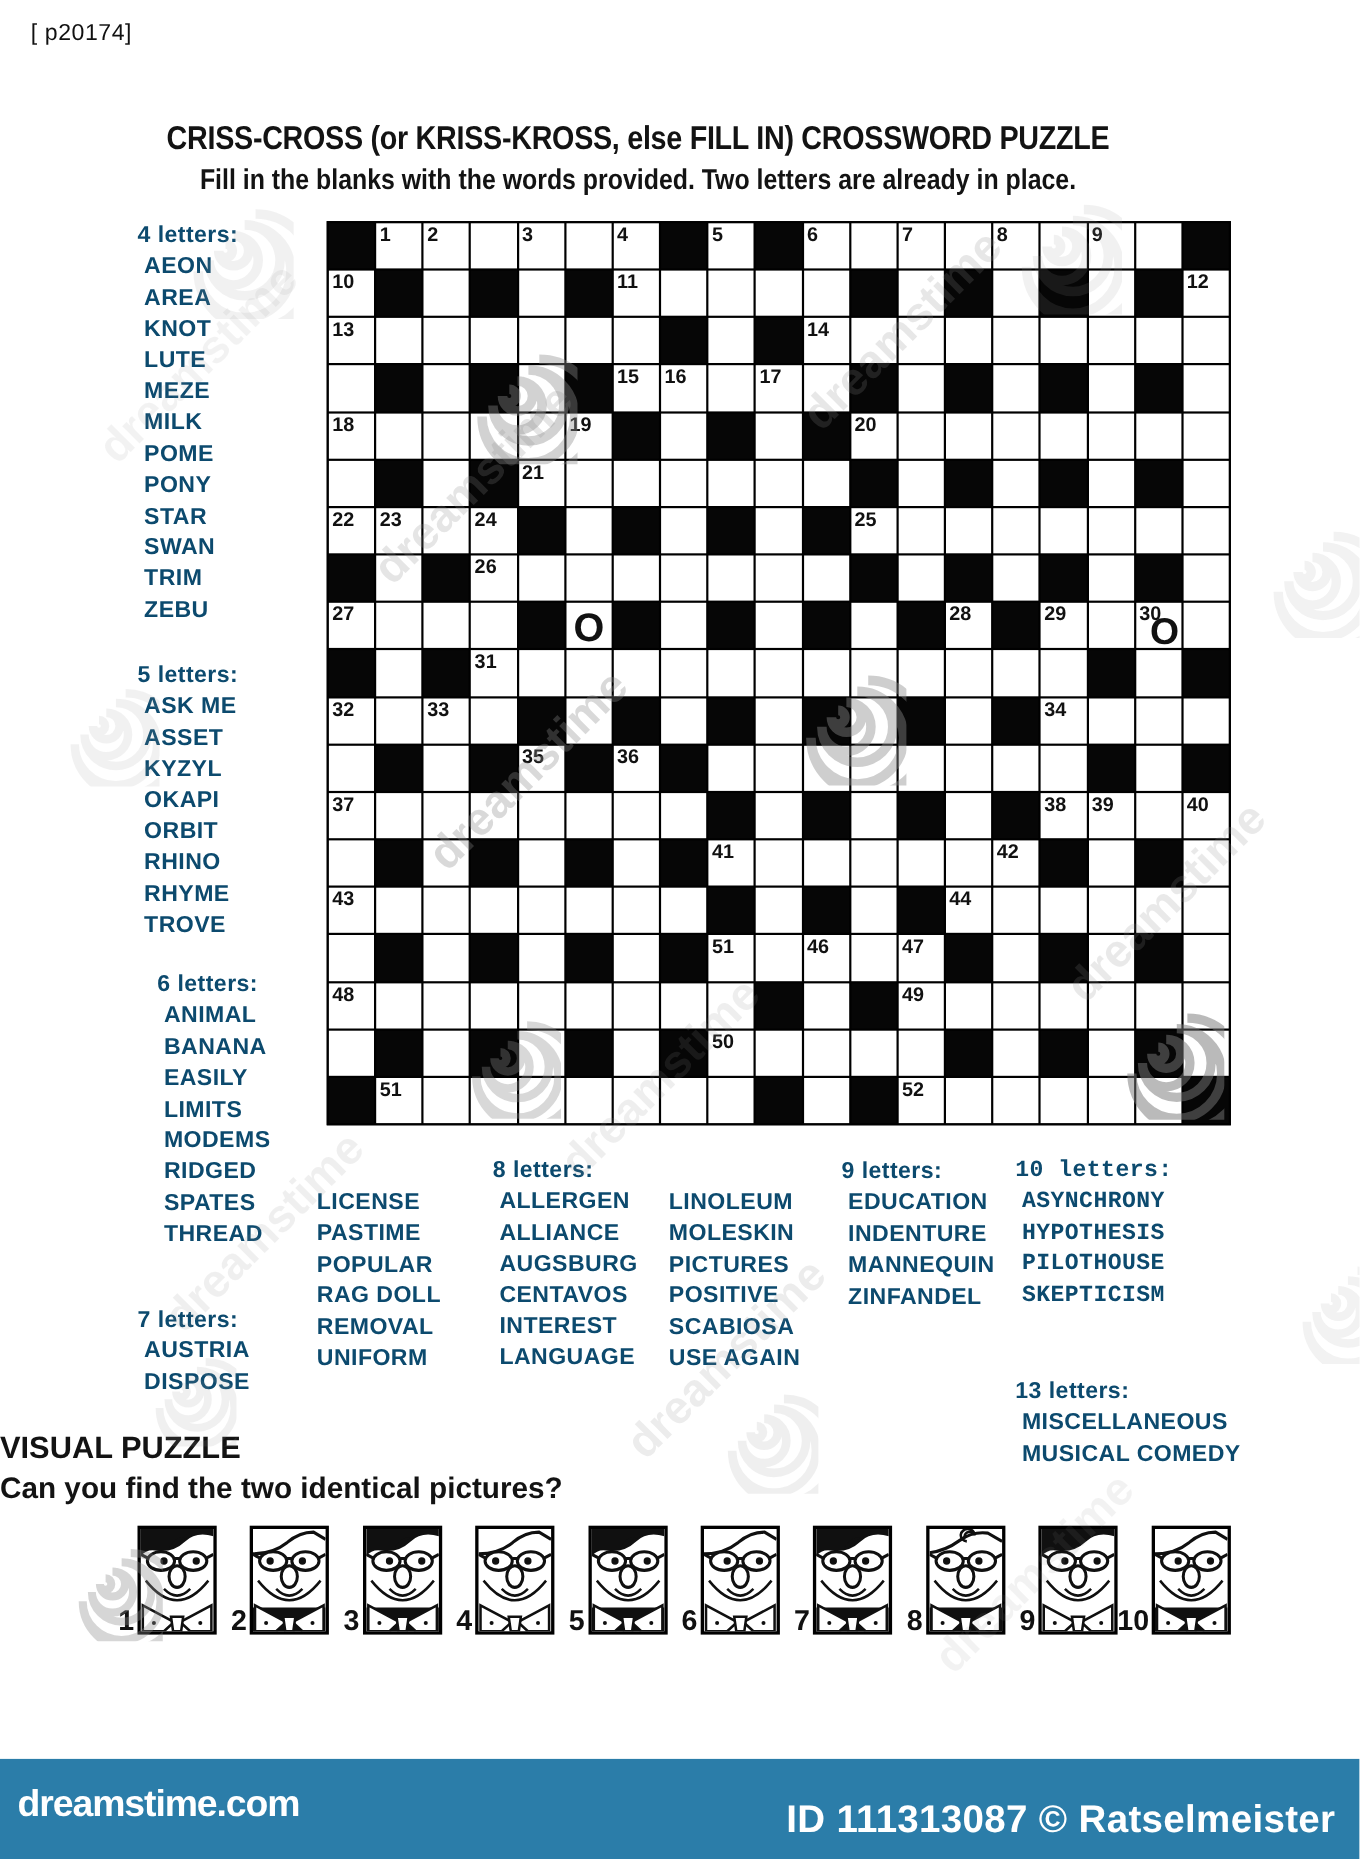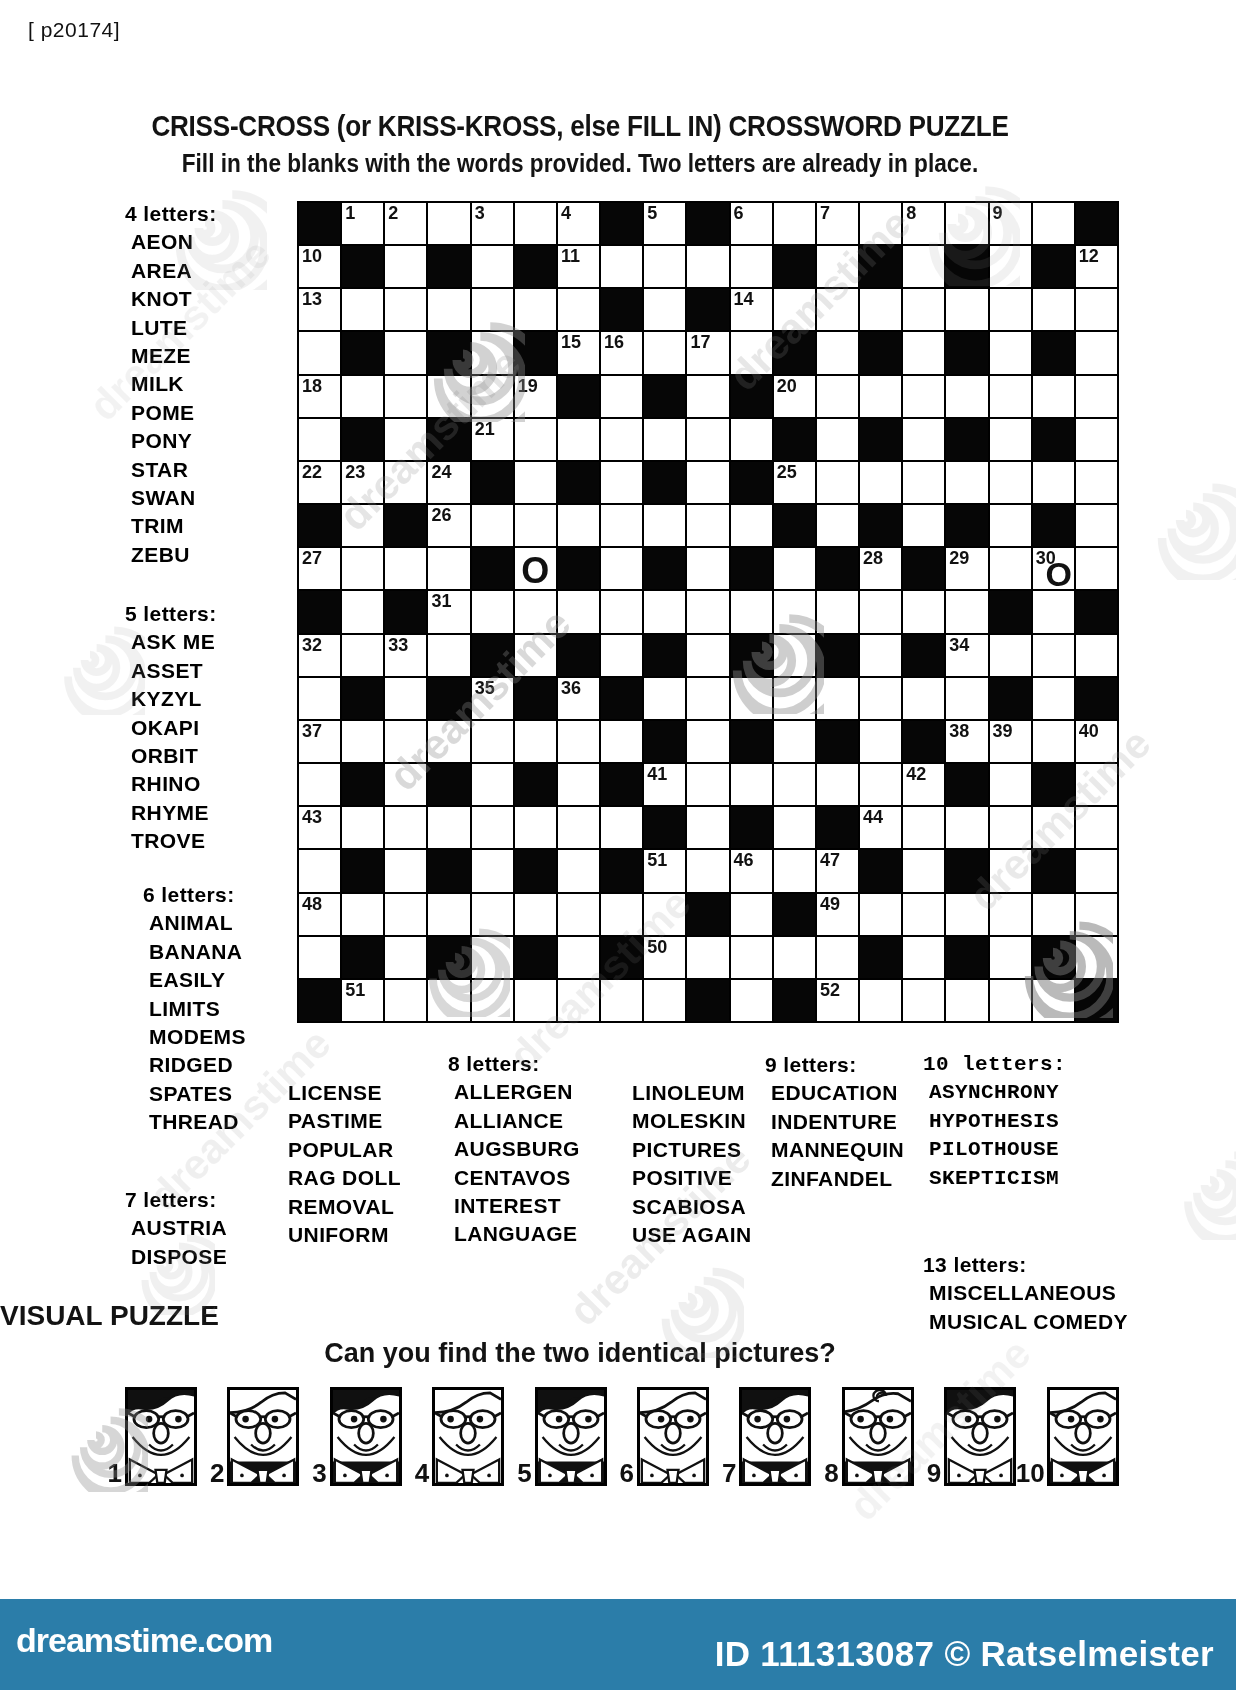--- a/index.html
+++ b/index.html
@@ -16,31 +16,31 @@
   #grid{left:297px;top:201px;width:822px;height:822px;background:#000;border:2px solid #000;
         display:grid;grid-template-columns:repeat(19,1fr);grid-template-rows:repeat(19,1fr);
         gap:2px;box-sizing:border-box;padding:0;}
   .cell{position:relative;background:#fff;}
   .cell.black{background:#060606;}
   .cell .num{position:absolute;top:1px;left:3px;font-size:18px;font-weight:700;color:#111;line-height:1;}
   .cell .letter{position:absolute;left:0;right:0;top:4px;bottom:0;text-align:center;
                 font-size:36px;font-weight:700;color:#111;line-height:38px;}
   .cell .letter.corner{left:auto;right:2px;top:auto;bottom:-2px;line-height:34px;font-size:34px;}
   
-  .wlist{position:absolute;font-size:21px;font-weight:700;color:#000000;line-height:28.4px;
+  .wlist{position:absolute;font-size:21px;font-weight:700;color:#0c4a6e;line-height:28.4px;
          letter-spacing:.4px;white-space:nowrap;}
   .wlist .hd{margin-left:-6px;}
   #list-len4{left:131px;top:200px;} #list-len5{left:131px;top:600px;}
   #list-len6{left:131px;top:881px;margin-left:18px;} #list-len7{left:131px;top:1165px;margin-top:21px;}
   #list-len7b{left:288px;top:1079px;} #list-len8{left:454px;top:1050px;}
-  #list-len8b{left:632px;top:1079px;} #list-len9{left:771px;top:1051px;}
+  #list-len8b{left:608px;top:1079px;} #list-len9{left:771px;top:1051px;}
   #list-len10{left:929px;top:1051px;font-family:Liberation Mono, monospace;} #list-len13{left:929px;top:1251px;}
   
   #vp-title{left:0;top:1300px;width:1160px;text-align:left;font-size:28px;font-weight:700;color:#131313;}
-  #vp-question{left:0;top:1338px;width:1160px;text-align:center;font-size:27px;font-weight:700;color:#131313;}
+  #vp-question{left:0;top:1338px;width:1160px;font-size:27px;font-weight:700;color:#131313;}
   .face-box{position:absolute;top:1387px;width:72px;height:99px;border:3px solid #000;
             background:#fff;box-sizing:border-box;}
   .face-num{position:absolute;top:1458px;font-size:26px;font-weight:700;color:#111;text-align:right;}
   
   #footer-bar{left:0;top:1599px;width:1236px;height:91px;}
   #footer-logo{left:16px;top:1621px;font-size:34px;font-weight:700;color:#fff;letter-spacing:-1px;}
   #footer-credit{right:22px;top:1634px;font-size:35px;font-weight:700;color:#fff;letter-spacing:.3px;}
   
   .wm-text{position:absolute;font-size:42px;font-weight:700;color:#8c8c8c;white-space:nowrap;
            transform:translate(-50%,-50%) rotate(-45deg);pointer-events:none;}

